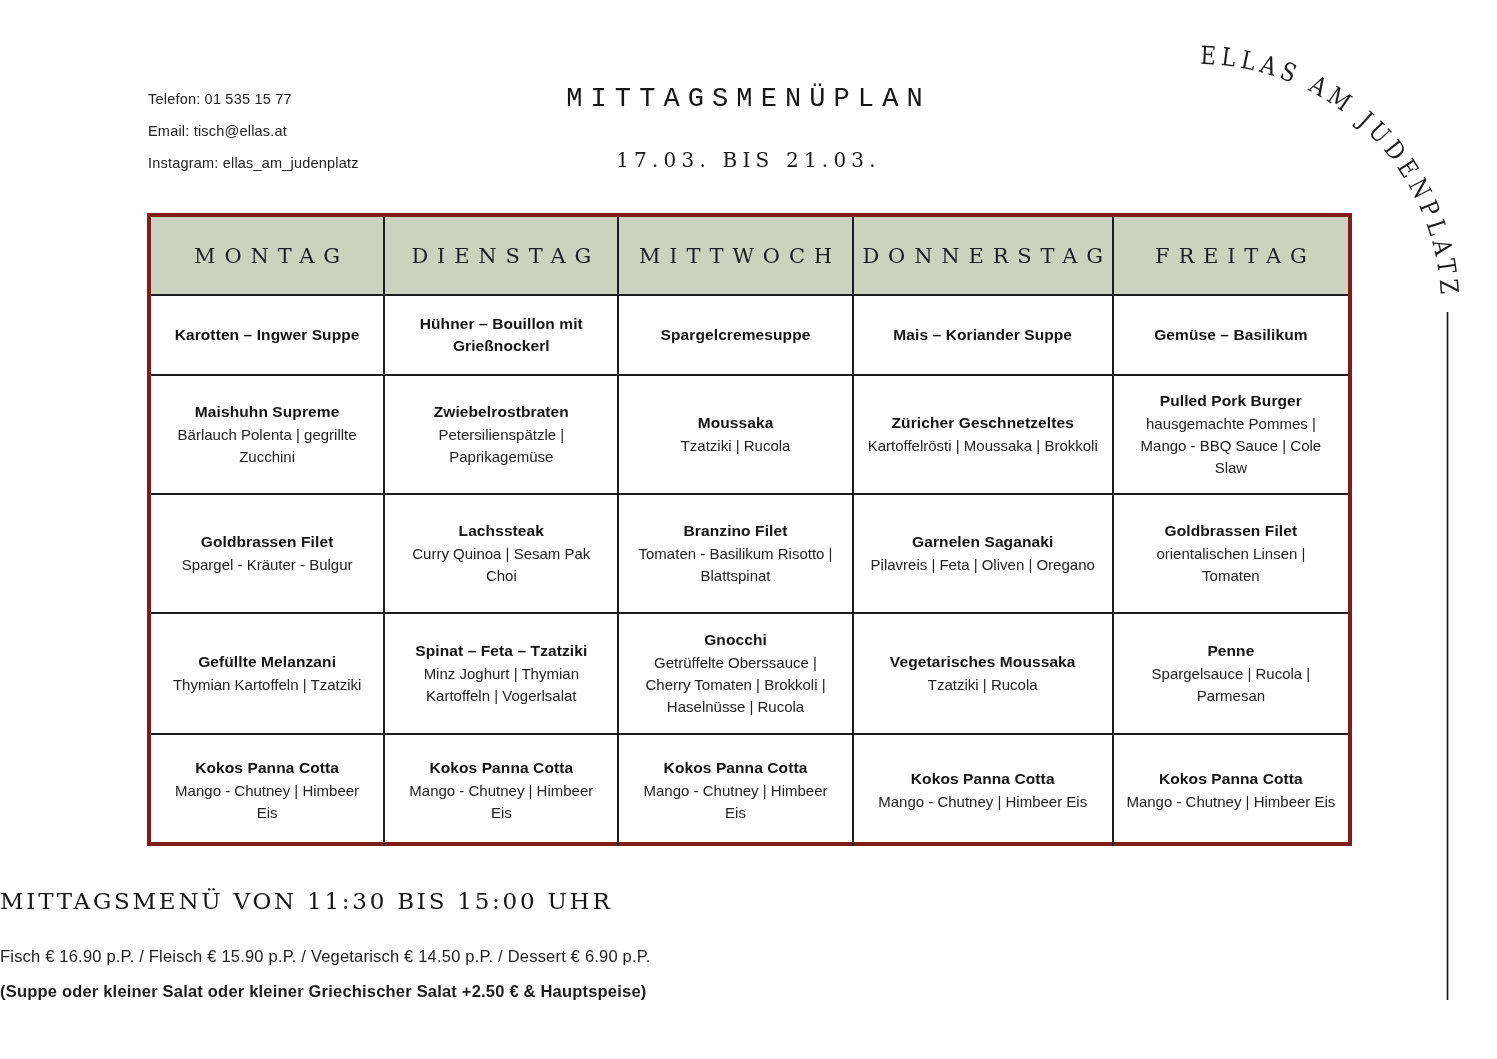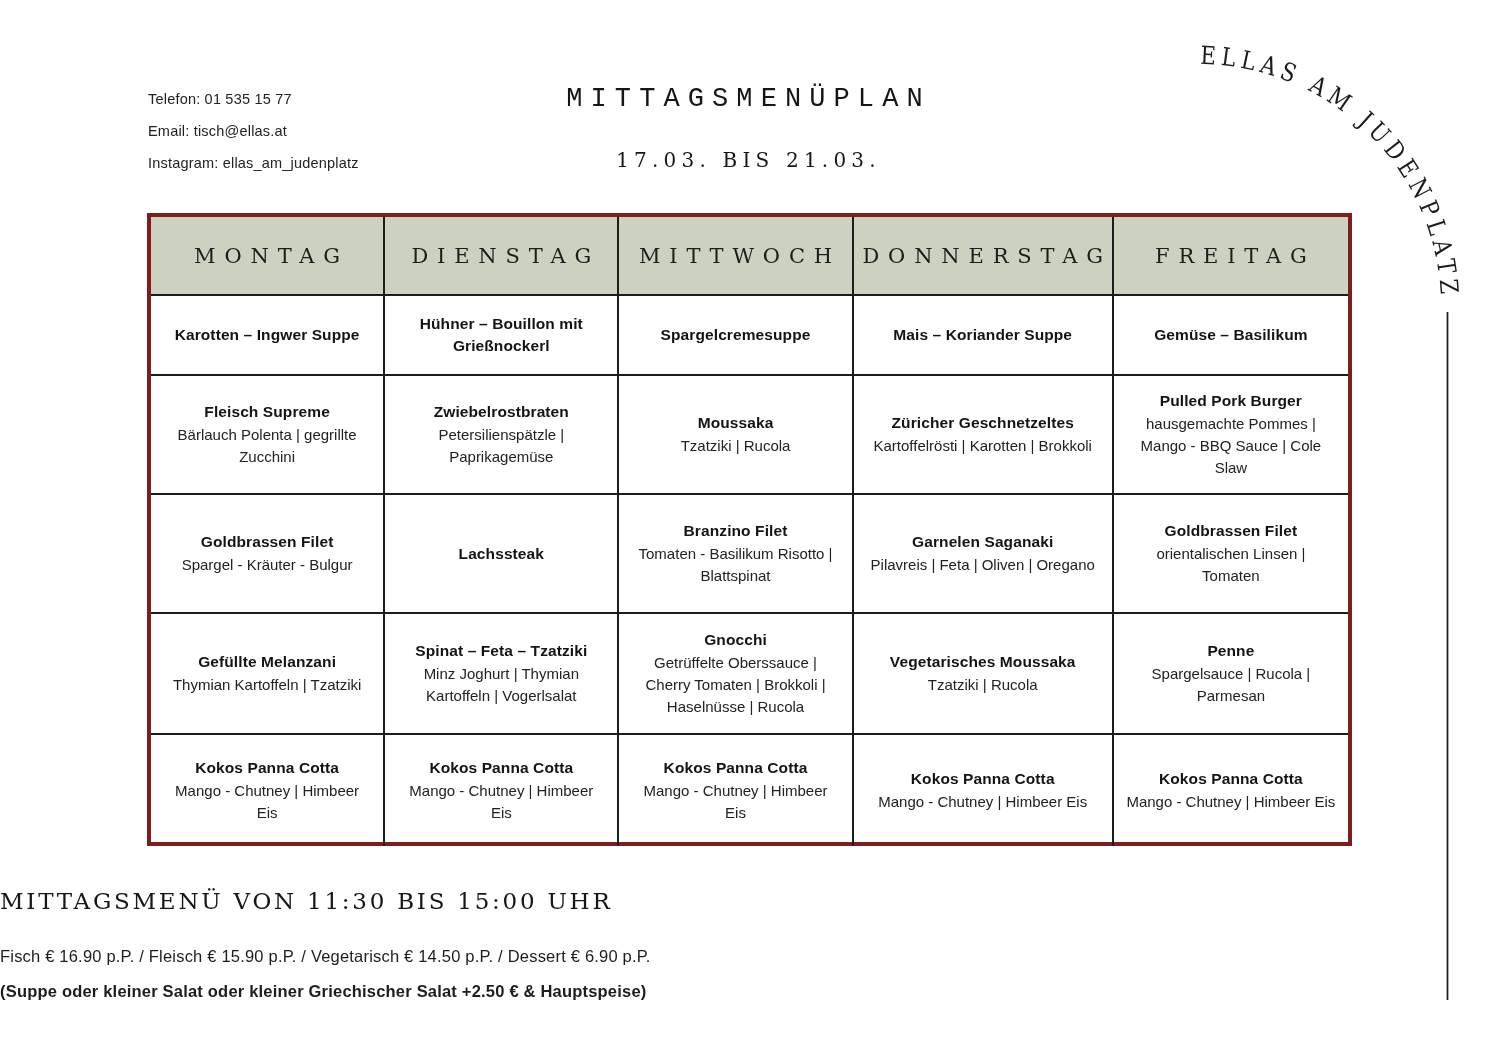--- a/index.html
+++ b/index.html
@@ -147,46 +147,47 @@
   <div class="cell">
     <div class="dish-title">Mais – Koriander Suppe</div>
 
   </div>
   <div class="cell">
     <div class="dish-title">Gemüse – Basilikum</div>
 
   </div>
 
   <div class="cell">
-    <div class="dish-title">Fleisch Supreme</div>
+    <div class="dish-title">Maishuhn Supreme</div>
     <div class="dish-desc">Bärlauch Polenta | gegrillte Zucchini</div>
   </div>
   <div class="cell">
     <div class="dish-title">Zwiebelrostbraten</div>
     <div class="dish-desc">Petersilienspätzle | Paprikagemüse</div>
   </div>
   <div class="cell">
     <div class="dish-title">Moussaka</div>
     <div class="dish-desc">Tzatziki | Rucola</div>
   </div>
   <div class="cell">
     <div class="dish-title">Züricher Geschnetzeltes</div>
-    <div class="dish-desc">Kartoffelrösti | Karotten | Brokkoli</div>
+    <div class="dish-desc">Kartoffelrösti | Moussaka | Brokkoli</div>
   </div>
   <div class="cell">
     <div class="dish-title">Pulled Pork Burger</div>
     <div class="dish-desc">hausgemachte Pommes | Mango - BBQ Sauce | Cole Slaw</div>
   </div>
 
   <div class="cell">
     <div class="dish-title">Goldbrassen Filet</div>
     <div class="dish-desc">Spargel - Kräuter - Bulgur</div>
   </div>
   <div class="cell">
     <div class="dish-title">Lachssteak</div>
+    <div class="dish-desc">Curry Quinoa | Sesam Pak Choi</div>
   </div>
   <div class="cell">
     <div class="dish-title">Branzino Filet</div>
     <div class="dish-desc">Tomaten - Basilikum Risotto | Blattspinat</div>
   </div>
   <div class="cell">
     <div class="dish-title">Garnelen Saganaki</div>
     <div class="dish-desc">Pilavreis | Feta | Oliven | Oregano</div>
   </div>
   <div class="cell">

